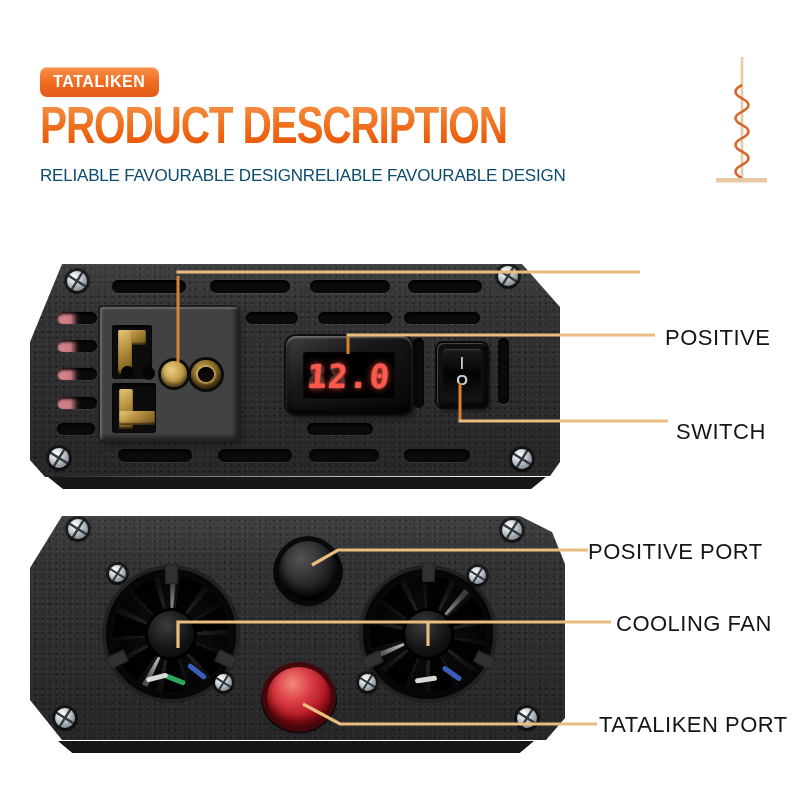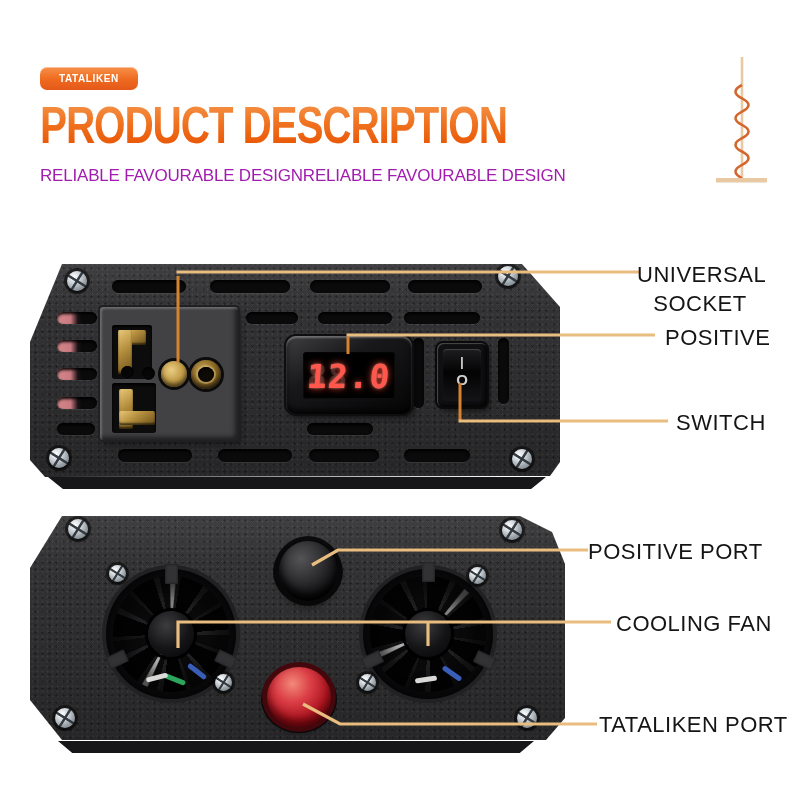--- a/index.html
+++ b/index.html
@@ -6,34 +6,34 @@
   html,body { background:#fff; }
   .page {
     position:relative; width:800px; height:800px; background:#ffffff;
     font-family:"Liberation Sans", sans-serif; overflow:hidden;
   }
 
   
   .brand-badge {
     position:absolute; left:40px; top:67px;
     background:linear-gradient(180deg,#f79049 0%,#ee6a1e 55%,#e4581a 100%);
-    color:#fff; font-weight:bold; font-size:10px; letter-spacing:.6px;
-    padding:6px 19px; border-radius:7px;
+    color:#fff; font-weight:bold; font-size:16px; letter-spacing:.6px;
+    padding:6px 13px; border-radius:7px;
     box-shadow:inset 0 1px 0 rgba(255,255,255,.45);
   }
   .page-title {
     position:absolute; left:40px; top:97px;
     font-size:52px; font-weight:bold; letter-spacing:-1.5px; line-height:56px;
     white-space:nowrap; transform:scaleX(.78); transform-origin:0 50%;
     background:linear-gradient(180deg,#f69a52 0%,#f07422 45%,#ea5b09 80%,#e65605 100%);
     -webkit-background-clip:text; background-clip:text;
     color:transparent; -webkit-text-fill-color:transparent;
   }
   .page-subtitle {
-    position:absolute; left:40px; top:166px; font-size:17px; color:#a21caf;
+    position:absolute; left:40px; top:166px; font-size:17px; color:#0c4a6e;
     letter-spacing:-.2px; white-space:nowrap;
   }
   .squiggle { position:absolute; left:700px; top:50px; }
 
   
   .panel {
     position:absolute;
     background-color:#323234;
     background-image:
       linear-gradient(180deg, rgba(255,255,255,.07), rgba(255,255,255,0) 22%, rgba(0,0,0,.22) 92%),
@@ -292,20 +292,19 @@
       <polyline points="346.5,335 655,335" stroke="#e9bd7f" stroke-width="3.2"></polyline>
       <polyline points="460,383 460,420" stroke="#d6832f" stroke-width="3"></polyline>
       <polyline points="458.5,421 668,421" stroke="#e9bd7f" stroke-width="3.2"></polyline>
       <polyline points="312,565 338,550 588,550" stroke="#e9bd7f" stroke-width="3.2"></polyline>
       <polyline points="178,648 178,622 611,622" stroke="#e9bd7f" stroke-width="3.2"></polyline>
       <polyline points="428,646 428,622" stroke="#e9bd7f" stroke-width="3.2"></polyline>
       <polyline points="303,704 340,724 597,724" stroke="#e9bd7f" stroke-width="3.2"></polyline>
     </g>
   </svg>
 
-  <div class="callout-label wrap" style="left:637px;top:260px">UNIVERSAL SOCKET</div>
   <div class="callout-label" style="left:665px;top:325px">POSITIVE</div>
-  <div class="callout-label" style="left:676px;top:410px">SWITCH</div>
+  <div class="callout-label" style="left:676px;top:419px">SWITCH</div>
   <div class="callout-label" style="left:588px;top:539px">POSITIVE PORT</div>
   <div class="callout-label" style="left:616px;top:611px">COOLING FAN</div>
   <div class="callout-label" style="left:599px;top:712px">TATALIKEN PORT</div>
 
 </div>
 
 </body></html>

